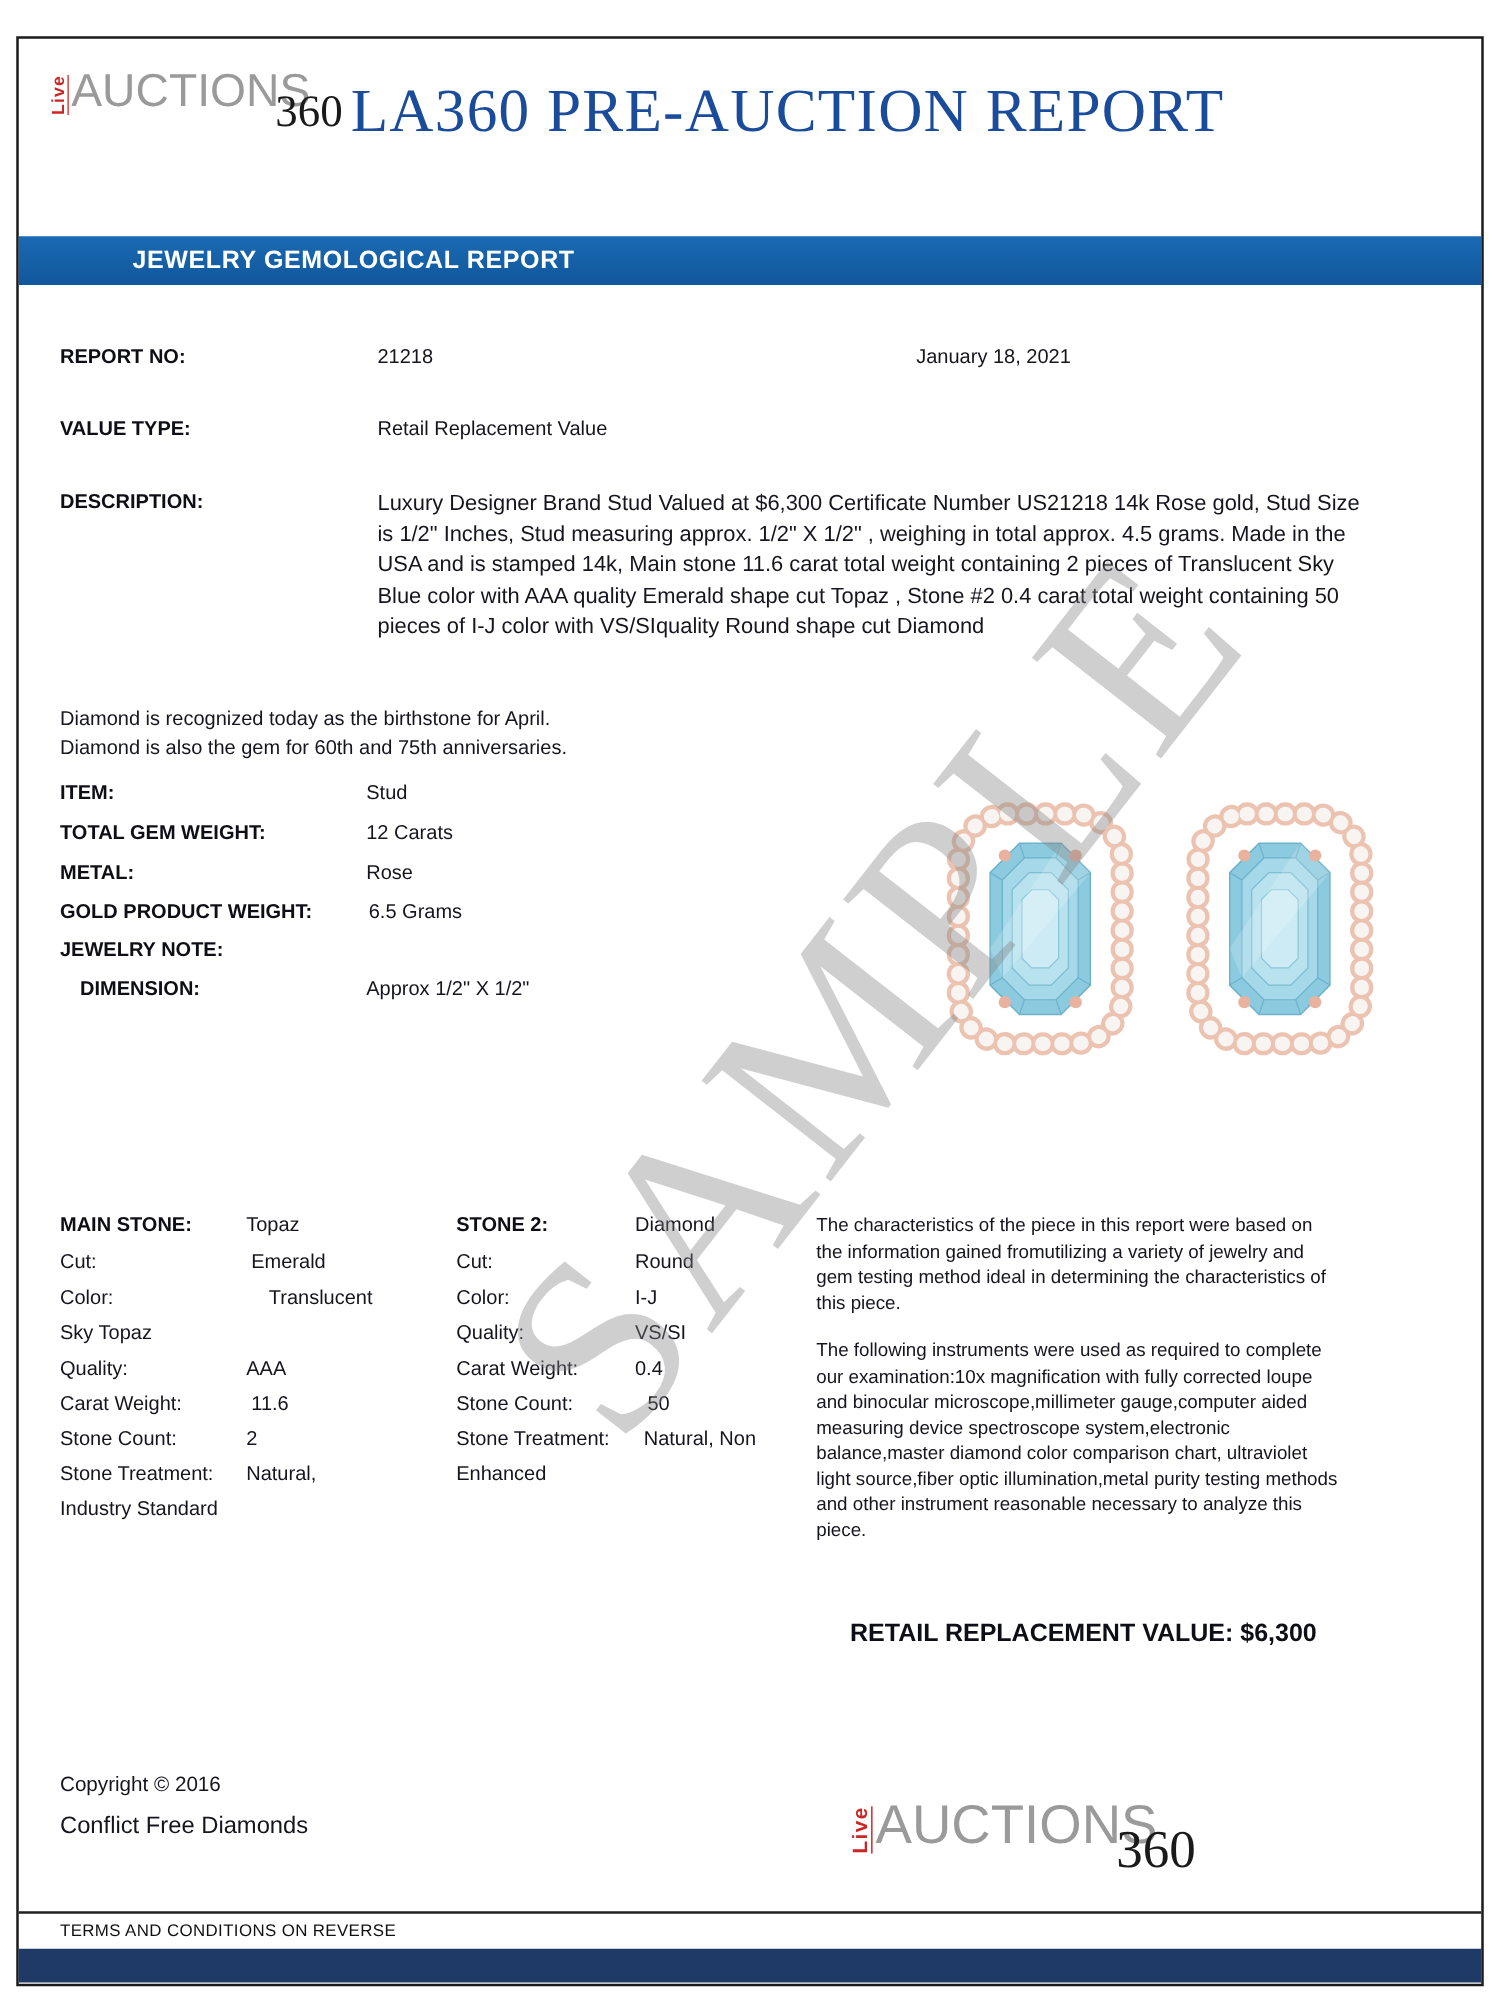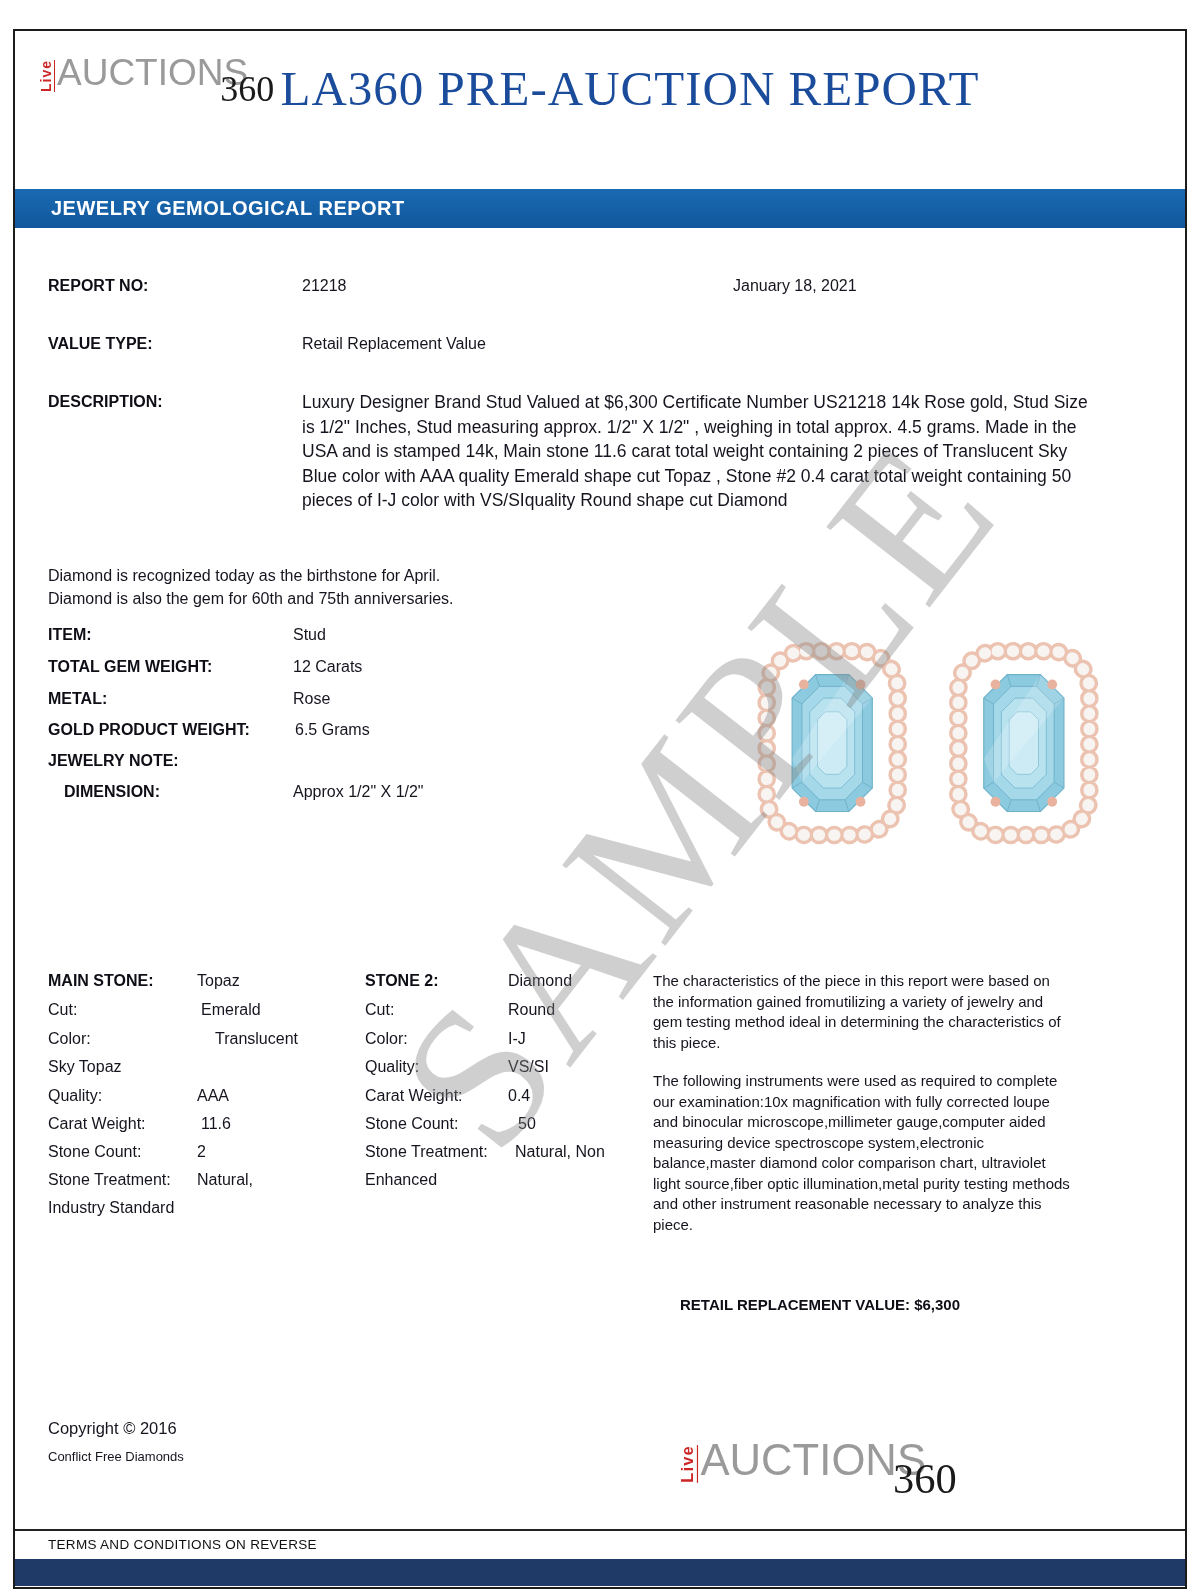--- a/index.html
+++ b/index.html
@@ -7,40 +7,40 @@
         font-family:"Liberation Sans",sans-serif;color:#15151f;}
   .frame{position:absolute;left:13px;top:29px;width:1170px;height:1556px;border:2px solid #1b1b1b;}
   .abs{position:absolute;font-size:16px;line-height:1.3;white-space:nowrap;}
   .lbl{font-weight:bold;color:#0e0e16;}
   .para{white-space:normal;}
   
   .title{position:absolute;left:230px;top:60px;width:800px;text-align:center;
          font-family:"Liberation Serif",serif;font-size:49px;letter-spacing:1px;color:#1b4c9c;}
   .banner{position:absolute;left:15px;top:189px;width:1170px;height:39px;
           background:linear-gradient(#1a6ab3,#11579c);display:flex;align-items:center;}
-  .banner span{padding-left:36px;color:#ffffff;font-weight:bold;font-size:20px;letter-spacing:.5px;}
+  .banner span{padding-left:91px;color:#ffffff;font-weight:bold;font-size:20px;letter-spacing:.5px;}
   
   .logo{position:absolute;display:flex;align-items:flex-start;}
   .logo-live{writing-mode:vertical-rl;transform:rotate(180deg);color:#cc2525;font-size:14px;
              font-weight:bold;letter-spacing:1px;text-decoration:underline;margin-top:6px;}
   .logo-auctions{font-size:37px;color:#9a9a9a;letter-spacing:0;line-height:1;margin-left:3px;}
   .logo-360{font-family:"Liberation Serif",serif;font-size:36px;color:#1a1a1a;line-height:1;
             margin-left:-28px;margin-top:17px;position:relative;z-index:2;}
   .logo-top{left:38px;top:54px;}
   .logo-bottom{left:678px;top:1438px;transform:scale(1.18);transform-origin:left top;}
   
   .desc{position:absolute;left:302px;top:390px;width:786px;font-size:17.5px;line-height:24.6px;}
   .notes{position:absolute;left:653px;top:971px;width:418px;font-size:15px;line-height:20.5px;}
   .notes p{margin:0 0 18px 0;}
   
   .watermark{position:absolute;left:290px;top:690px;width:800px;text-align:center;z-index:4;
              font-family:"Liberation Serif",serif;font-size:200px;letter-spacing:6px;
              color:rgba(128,128,128,0.38);transform:rotate(-52deg);pointer-events:none;}
   .earrings{position:absolute;left:753px;top:638px;}
-  .retail{position:absolute;left:680px;top:1296px;font-size:15px;font-weight:bold;color:#0e0e16;white-space:nowrap;}
+  .retail{position:absolute;left:680px;top:1296px;font-size:20px;font-weight:bold;color:#0e0e16;white-space:nowrap;}
   .footer-line{position:absolute;left:15px;top:1529px;width:1170px;border-top:2px solid #222;}
   .footer-text{position:absolute;left:48px;top:1537px;font-size:13.5px;letter-spacing:.3px;color:#111;}
   .navy-band{position:absolute;left:15px;top:1559px;width:1170px;height:27px;background:#1f3a66;}
 </style>
 </head>
 <body>
 
 <div class="page">
   <div class="frame"></div>
 
@@ -150,21 +150,21 @@
   <div class="abs" style="left:365px;top:1170px">Enhanced</div>
 
   <div class="notes">
     <p class="para">The characteristics of the piece in this report were based on the information gained fromutilizing a variety of jewelry and gem testing method ideal in determining the characteristics of this piece.</p>
     <p class="para">The following instruments were used as required to complete our examination:10x magnification with fully corrected loupe and binocular microscope,millimeter gauge,computer aided measuring device spectroscope system,electronic balance,master diamond color comparison chart, ultraviolet light source,fiber optic illumination,metal purity testing methods and other instrument reasonable necessary to analyze this piece.</p>
   </div>
 
   <div class="retail">RETAIL REPLACEMENT VALUE: $6,300</div>
 
   <div class="abs" style="left:48px;top:1418px;font-size:16.5px">Copyright © 2016</div>
-  <div class="abs" style="left:48px;top:1449px;font-size:13px">Conflict Free Diamonds</div>
+  <div class="abs" style="left:48px;top:1449px;font-size:19px">Conflict Free Diamonds</div>
 
   <div class="logo logo-bottom">
     <span class="logo-live">Live</span>
     <span class="logo-auctions">AUCTIONS</span>
     <span class="logo-360">360</span>
   </div>
 
   <div class="footer-line"></div>
   <div class="footer-text">TERMS AND CONDITIONS ON REVERSE</div>
   <div class="navy-band"></div>

